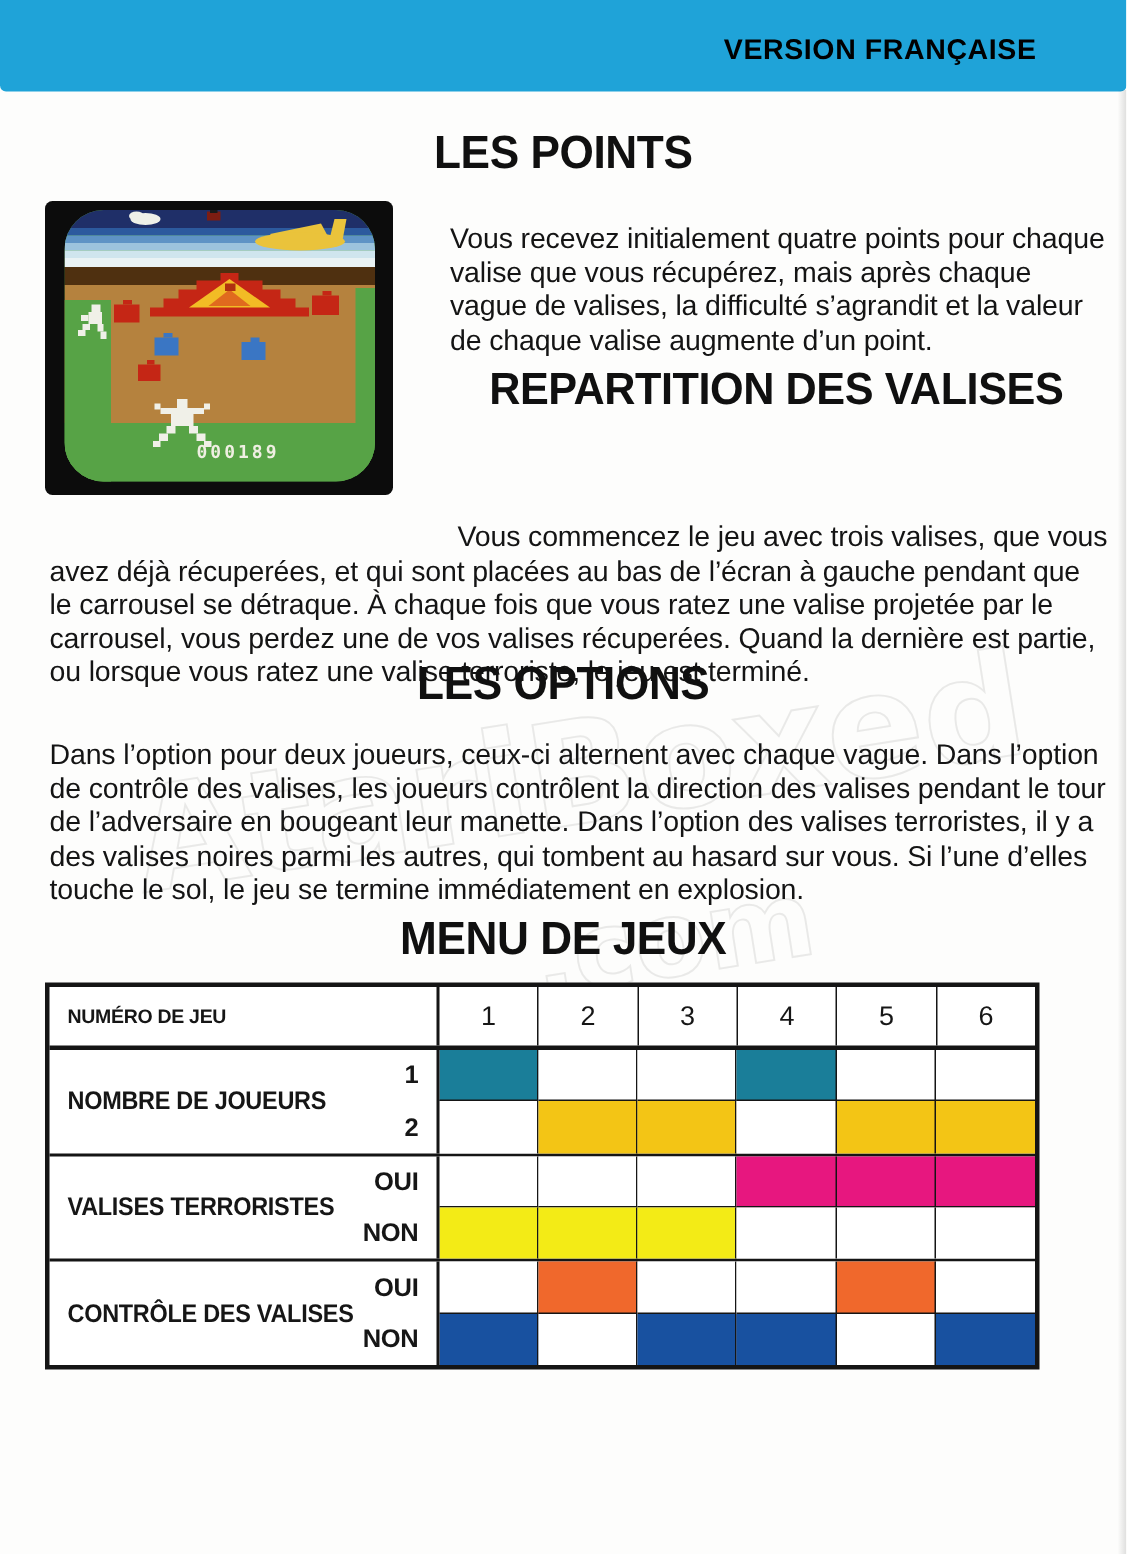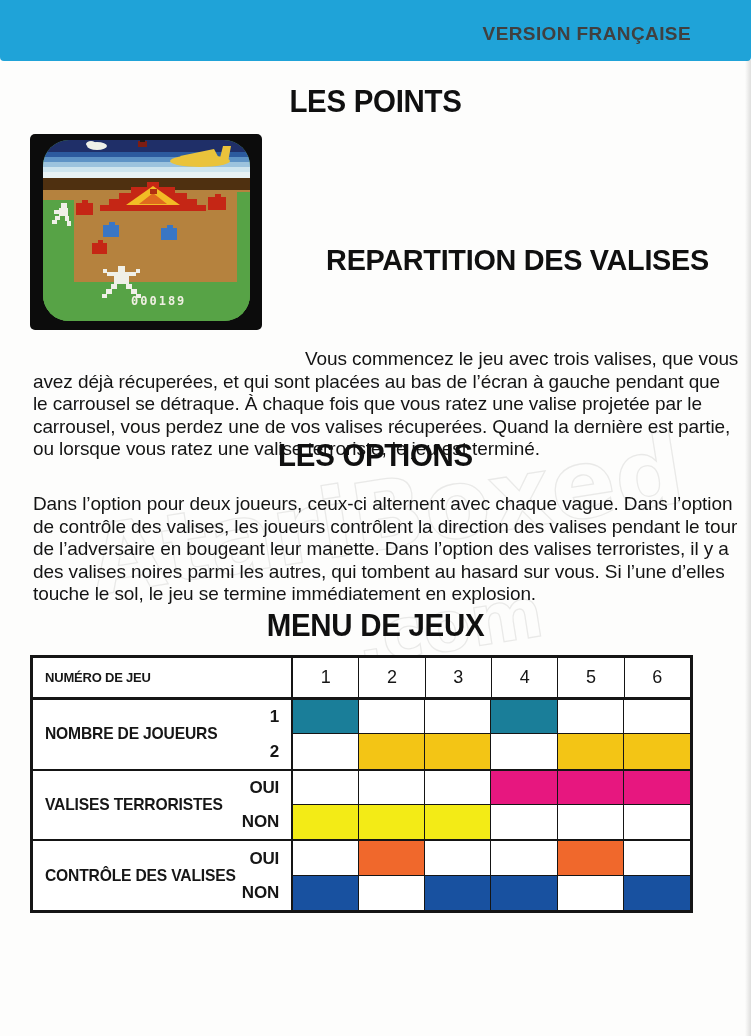--- a/index.html
+++ b/index.html
@@ -12,21 +12,21 @@
     overflow:hidden;
   }
   
   .banner{
     position:absolute;left:0;top:0;width:751px;height:61px;
     background:#1fa3d8;
     border-radius:0 0 4px 4px;
     display:flex;align-items:center;justify-content:flex-end;
   }
   .banner-label{
-    color:#404040;font-weight:bold;font-size:19px;letter-spacing:.4px;
+    color:#000000;font-weight:bold;font-size:19px;letter-spacing:.4px;
     padding-right:60px;padding-top:6px;
   }
   
   .h-main{
     position:absolute;left:0;width:751px;text-align:center;
     font-weight:bold;font-size:31px;letter-spacing:-.3px;color:#101010;
     transform:scaleX(.95);
   }
   #h-points{top:84px;}
   #h-options{top:438px;}
@@ -190,20 +190,21 @@
           <rect x="76" y="155" width="6" height="5"></rect>
           <rect x="72" y="160" width="5" height="4"></rect>
         <rect x="96" y="150" width="6" height="5"></rect>
           <rect x="101" y="155" width="6" height="5"></rect>
           <rect x="106" y="160" width="5" height="4"></rect>
       </g>
       <text x="101" y="171" fill="#efefe2" font-family="DejaVu Sans Mono, monospace" font-size="12" font-weight="bold" letter-spacing="2">000189</text>
     </g>
   </svg>
 
+  <p class="para" id="para-points">Vous recevez initialement quatre points pour chaque valise que vous récupérez, mais après chaque vague de valises, la difficulté s’agrandit et la valeur de chaque valise augmente d’un point.</p>
 
   <div class="h-sub">REPARTITION DES VALISES</div>
 
   <p class="para" id="para-repartition">Vous commencez le jeu avec trois valises, que vous avez déjà récuperées, et qui sont placées au bas de l’écran à gauche pendant que le carrousel se détraque. À chaque fois que vous ratez une valise projetée par le carrousel, vous perdez une de vos valises récuperées. Quand la dernière est partie, ou lorsque vous ratez une valise terroriste, le jeu est terminé.</p>
 
   <div class="h-main" id="h-options">LES OPTIONS</div>
 
   <p class="para" id="para-options">Dans l’option pour deux joueurs, ceux-ci alternent avec chaque vague. Dans l’option de contrôle des valises, les joueurs contrôlent la direction des valises pendant le tour de l’adversaire en bougeant leur manette. Dans l’option des valises terroristes, il y a des valises noires parmi les autres, qui tombent au hasard sur vous. Si l’une d’elles touche le sol, le jeu se termine immédiatement en explosion.</p>
 
   <div class="h-main" id="h-menu">MENU DE JEUX</div>

